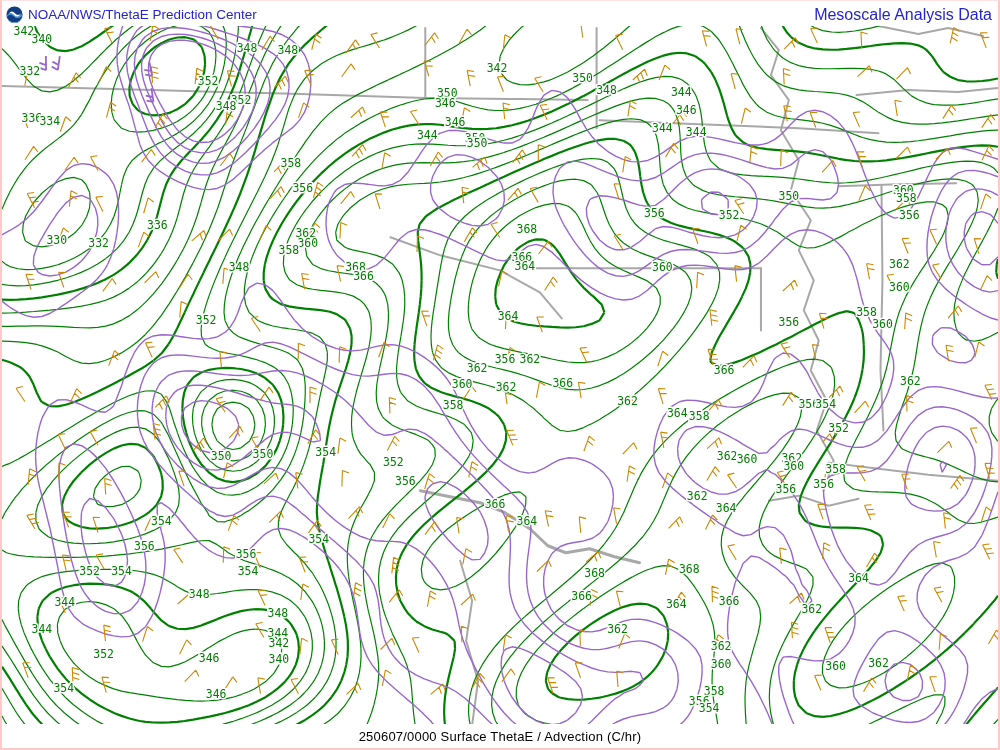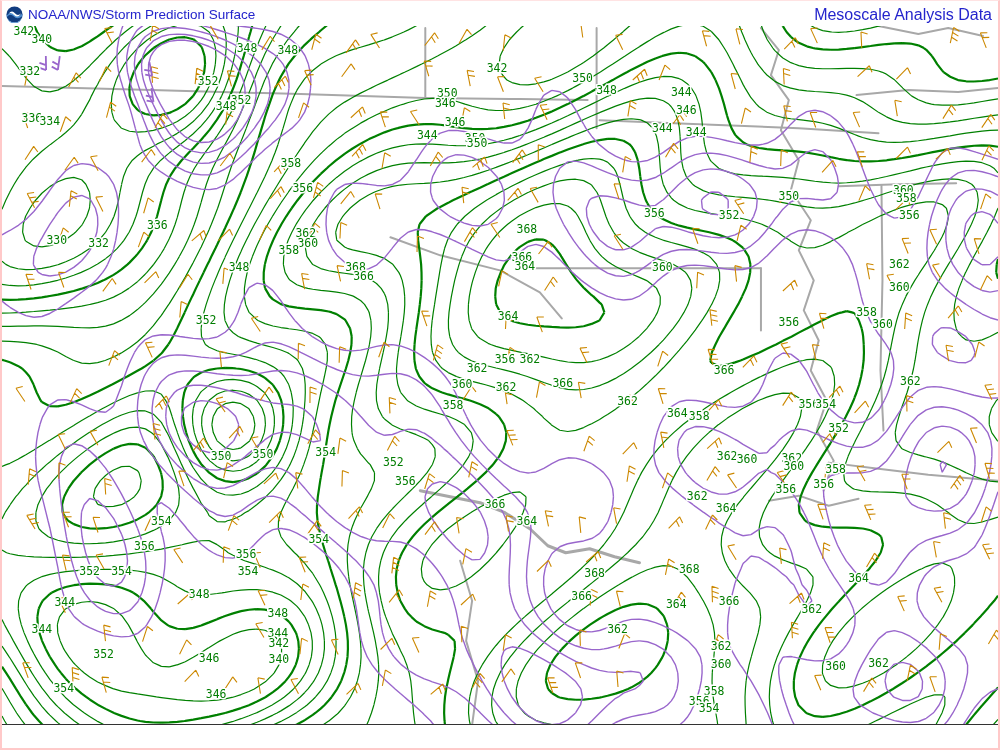--- a/index.html
+++ b/index.html
@@ -30,21 +30,21 @@
 
   <div class="hdr">
     <span class="logo">
       <svg viewBox="0 0 20 20" width="17" height="17">
         <circle cx="10" cy="10" r="9.5" fill="#123d80"></circle>
         <path d="M0.5 10 A9.5 9.5 0 0 0 19.5 10 L19.5 11 A9.5 9.5 0 0 1 0.5 11 Z" fill="#4f8fd1"></path>
         <path d="M1 11 Q6 6 10 10 Q14 14 19 9 L19 12 Q13 17 9 12 Q5 8 1 13 Z" fill="#4f8fd1"></path>
         <path d="M3 9 Q7 4 10.5 8.5 Q14 12.5 18 8.5 Q14 15 9.5 10.5 Q6 7 3 9 Z" fill="#ffffff"></path>
       </svg>
     </span>
-    <a class="title" href="#">NOAA/NWS/Storm Prediction Surface</a>
+    <a class="title" href="#">NOAA/NWS/ThetaE Prediction Center</a>
     <a class="right" href="#">Mesoscale Analysis Data</a>
   </div>
 
   <div class="mapwrap">
     <svg class="map" id="map-svg" viewBox="0 24 1000 700" preserveAspectRatio="none">
       <g id="geo-layer" fill="none" stroke-linejoin="round" stroke-linecap="round">
           <polyline points="0,86 150,90 300,94 425,98" stroke="#a8a8a8" stroke-width="2"></polyline>
           <polyline points="425,98 520,99 588,100" stroke="#a8a8a8" stroke-width="2"></polyline>
           <polyline points="597,28 597,128" stroke="#a8a8a8" stroke-width="2"></polyline>
           <polyline points="425,28 425,98" stroke="#a8a8a8" stroke-width="2"></polyline>
@@ -210,14 +210,17 @@
           <text x="710" y="711" fill="#007d00" stroke="#ffffff" stroke-width="3" paint-order="stroke">354</text>
           <text x="813" y="612" fill="#007d00" stroke="#ffffff" stroke-width="3" paint-order="stroke">362</text>
           <text x="860" y="581" fill="#007d00" stroke="#ffffff" stroke-width="3" paint-order="stroke">364</text>
           <text x="880" y="666" fill="#007d00" stroke="#ffffff" stroke-width="3" paint-order="stroke">362</text>
           <text x="837" y="669" fill="#007d00" stroke="#ffffff" stroke-width="3" paint-order="stroke">360</text>
         </g>
       <line id="map-bottom-line" x1="0" y1="723.5" x2="1000" y2="723.5" stroke-width="1" stroke="#333333"></line>
     </svg>
   </div>
 
+  <div class="ftr">
+    <span class="cap">250607/0000 Surface ThetaE / Advection (C/hr)</span>
+  </div>
 
 </div>
 
 </body></html>

